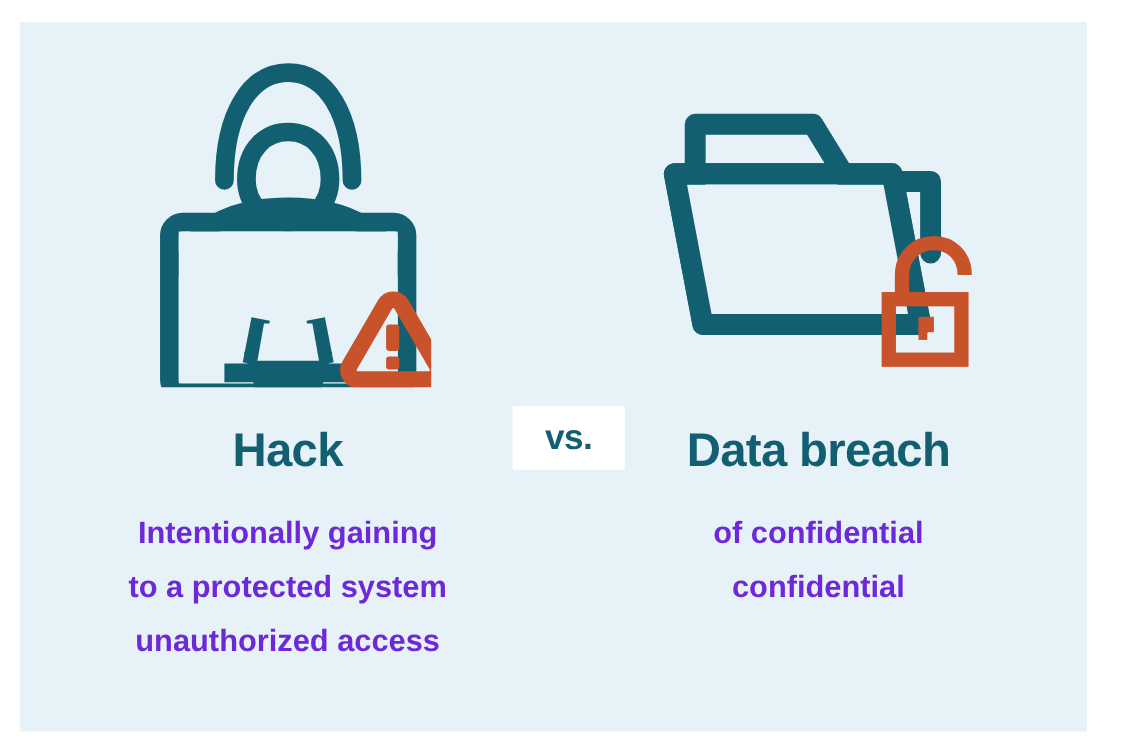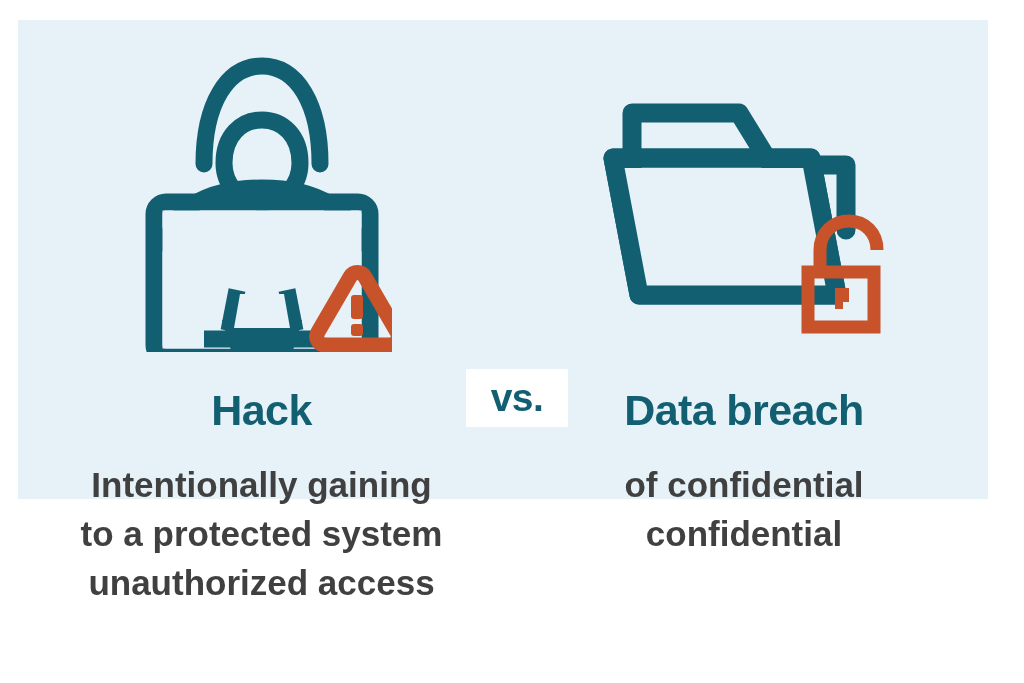--- a/index.html
+++ b/index.html
@@ -19,21 +19,21 @@
     position: relative;
     width: 1024px;
     height: 683px;
     background: #ffffff;
   }
 
   
   .panel {
     position: absolute;
     top: 20px;
-    height: 479px;
+    height: 645px;
     background: #e6f1f8;
     box-sizing: border-box;
   }
   .panel-left  { left: 18px;  width: 487px; }
   .panel-right { left: 500px; width: 488px; }
 
   
   .icon-area {
     position: absolute;
     top: 0;
@@ -63,44 +63,44 @@
     line-height: 56px;
   }
 
   
   .desc {
     position: absolute;
     left: 0;
     width: 100%;
     top: 440px;
     text-align: center;
-    font-size: 35px;
+    font-size: 28px;
     font-weight: bold;
-    color: #404040;
+    color: #6d28d9;
     line-height: 49px;
     padding: 0 26px;
     box-sizing: border-box;
   }
   .desc .ln { display: block; }
 
   
   .vs-badge {
     position: absolute;
     left: 466px;
     top: 369px;
     width: 102px;
     height: 58px;
     background: #ffffff;
     display: flex;
     align-items: center;
     justify-content: center;
     z-index: 5;
   }
   .vs-badge span {
-    font-size: 39px;
+    font-size: 32px;
     font-weight: bold;
     color: #125f71;
     letter-spacing: -0.5px;
     line-height: 1;
     position: relative;
     top: -1px;
     text-align: right;
   }
 
   svg { display: block; }

